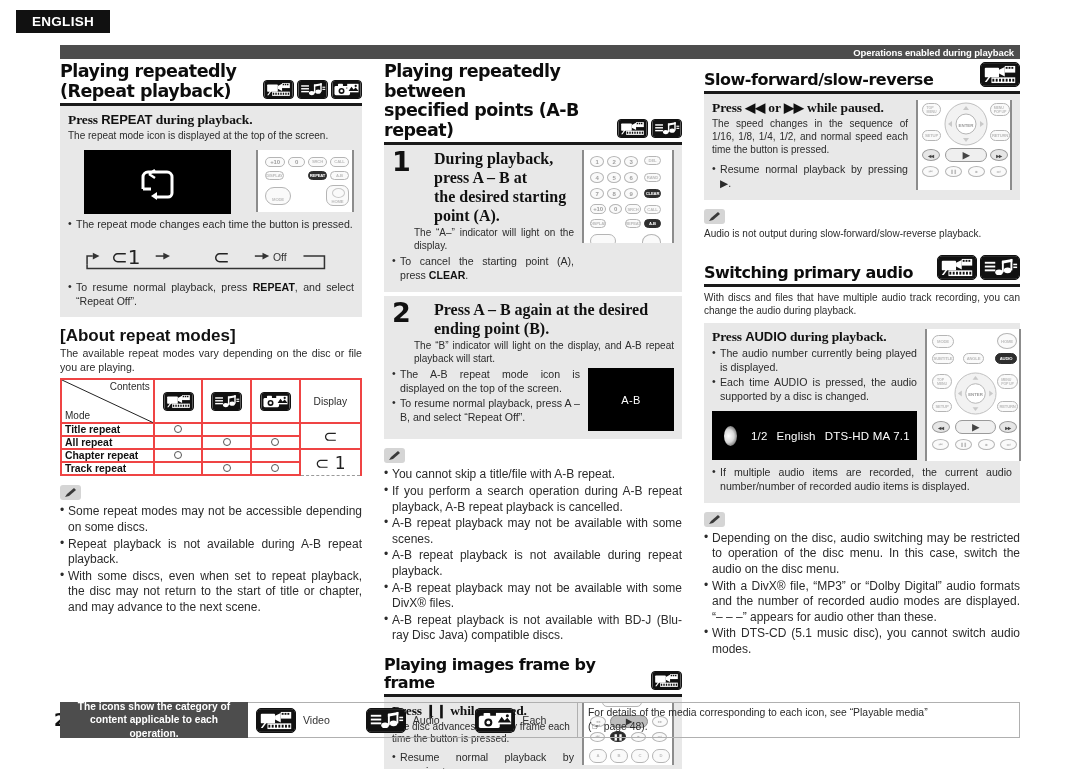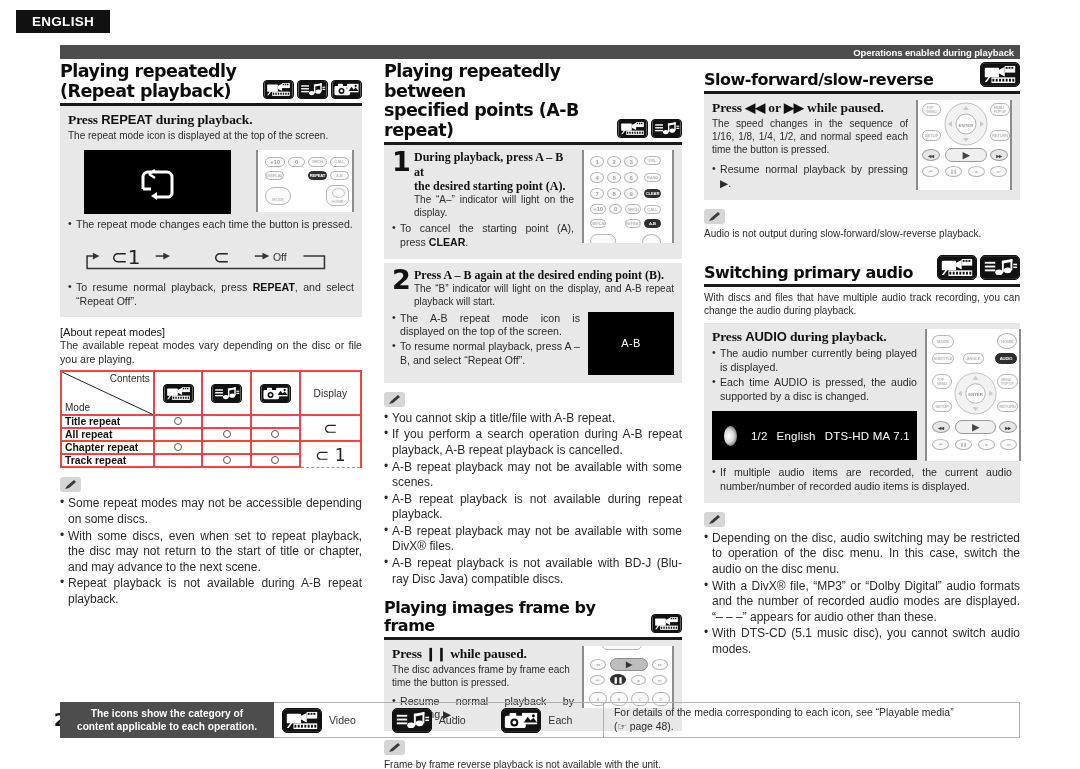--- a/index.html
+++ b/index.html
@@ -136,35 +136,35 @@
   
   .step { display: flex; gap: 5px; }
   .step-num {
     font-family: "DejaVu Sans", sans-serif;
     font-size: 27px; font-weight: bold; line-height: 0.88;
     color: #111; flex: none; width: 17px; text-align: center;
   }
   .step-body { flex: 1; }
   .step-head {
     font-family: "Liberation Serif", serif;
-    font-size: 12px; font-weight: bold; color: #111;
-    line-height: 1.18; margin-bottom: 1px;
+    font-size: 16px; font-weight: bold; color: #111;
+    line-height: 1.18; margin-bottom: 1px; margin-left: 20px;
   }
 
   
   .note { margin-top: 9px; }
   .pencil {
     width: 21px; height: 15px; background: #d5d5d5;
     border-radius: 3px; display: flex; align-items: center; justify-content: center;
     margin-bottom: 4px;
   }
   .note-list .bul { font-size: 12px; }
 
   
-  .about-title { font-size: 11px; font-weight: normal; color: #111; margin-bottom: 1px; }
+  .about-title { font-size: 17px; font-weight: bold; color: #111; margin-bottom: 1px; }
   .about-text { font-size: 10.6px; line-height: 1.28; color: #2b2b2b; text-align: justify; }
 
   table.modes { border-collapse: collapse; width: 100%; margin-top: 4px; }
   table.modes td, table.modes th {
     border: 2px solid #ef4444; padding: 0; text-align: center; vertical-align: middle;
     font-size: 10.2px; color: #2b2b2b; height: 13px;
   }
   table.modes .hdr-cell { height: 44px; position: relative; width: 94px; }
   table.modes .mode-name {
     text-align: left; padding-left: 3px; font-weight: bold; font-size: 10.4px; color: #111;
@@ -185,21 +185,21 @@
   .footer {
     position: absolute; left: 60px; top: 702px; width: 960px; height: 36px;
     display: flex; align-items: stretch;
   }
   .pagenum {
     position: absolute; left: 54px; top: 710px;
     font-size: 17px; font-weight: bold; color: #111;
     font-family: "DejaVu Sans", sans-serif;
   }
   .foot-legend {
-    width: 214px; background: #4d4d4d; color: #fff;
+    width: 188px; background: #4d4d4d; color: #fff;
     display: flex; flex-direction: column; align-items: center; justify-content: center;
     font-size: 10.2px; font-weight: bold; line-height: 1.28; text-align: center;
     padding: 0 6px;
   }
   .foot-icons {
     width: 330px; border: 1px solid #b0b0b0; border-left: none;
     display: flex; align-items: center; gap: 0;
   }
   .foot-ic { display: flex; align-items: center; gap: 7px; width: 110px; padding-left: 8px; }
   .foot-ic .lbl { font-size: 10.6px; color: #333; }
@@ -435,22 +435,22 @@
     </div>
 
     <div class="note">
       <div class="pencil">
         <svg width="13" height="11" viewBox="0 0 13 11">
             <path d="M1 10 L3 7 L10 1 L12 3 L5 9 Z" fill="#3a3a3a"></path>
           </svg>
       </div>
       <div class="note-list">
         <div class="bul">Some repeat modes may not be accessible depending on some discs.</div>
+        <div class="bul">Repeat playback is not available during A-B repeat playback.</div>
         <div class="bul">With some discs, even when set to repeat playback, the disc may not return to the start of title or chapter, and may advance to the next scene.</div>
-        <div class="bul">Repeat playback is not available during A-B repeat playback.</div>
       </div>
     </div>
   </div>
 
   <div class="col c2">
 
     <div class="sec-head">
       <h2>
         <span>Playing repeatedly between</span><br>
         <span>specified points (A-B repeat)</span>

